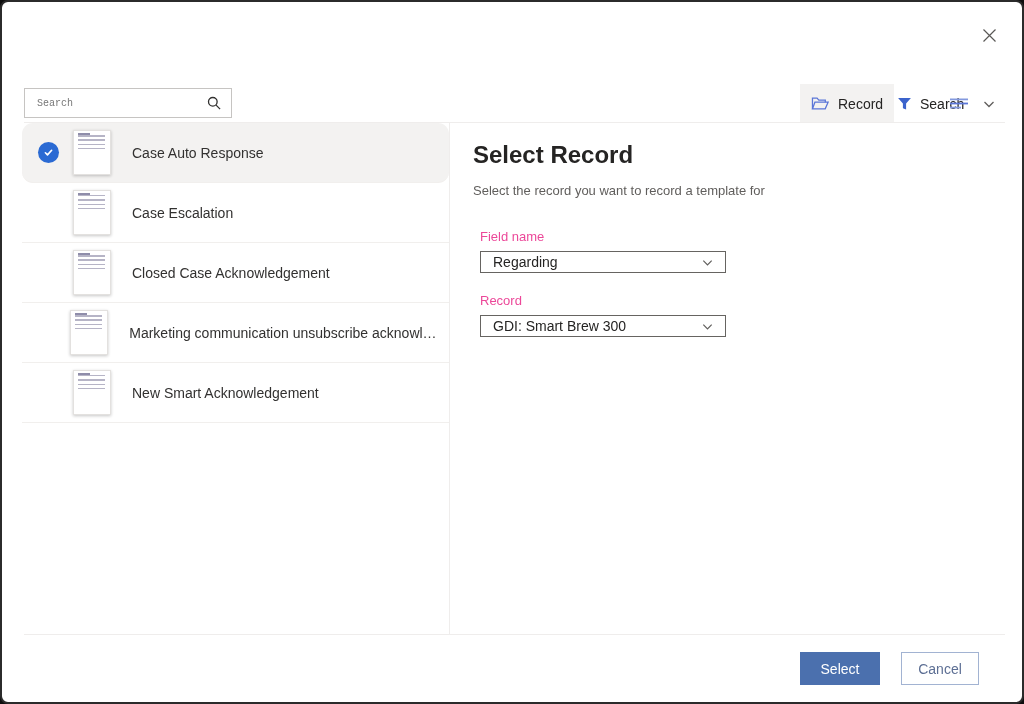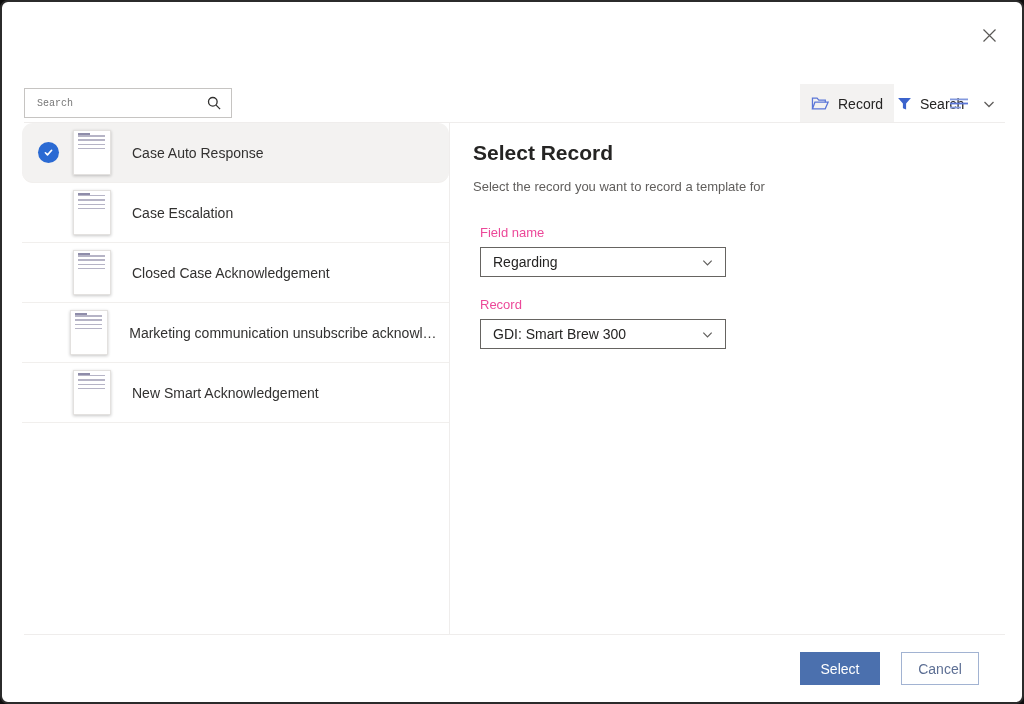--- a/index.html
+++ b/index.html
@@ -43,26 +43,26 @@
     align-items:center;justify-content:center;}
   .thumb{width:38px;height:45px;background:#fff;border:1px solid #e3e1df;
     box-shadow:0 1px 3px rgba(0,0,0,.22);position:relative;flex:0 0 auto;}
   .thumb::before{content:"";position:absolute;left:4px;right:5px;top:4px;height:14px;
     background:repeating-linear-gradient(#b6b4c6 0 1.5px,transparent 1.5px 4.4px);}
   .thumb::after{content:"";position:absolute;left:4px;top:2px;width:12px;height:1.5px;background:#8f8daa;}
   .tlist .lbl{margin-left:21px;font-size:14px;color:#323130;white-space:nowrap;
     overflow:hidden;text-overflow:ellipsis;padding-right:10px;}
   
   .panel{position:absolute;left:470px;top:121px;width:545px;}
-  .panel h2{margin:18px 0 0 1px;font-size:21px;font-weight:600;color:#252423;}
+  .panel h2{margin:18px 0 0 1px;font-size:24px;font-weight:600;color:#252423;}
   .panel .sub{margin:14px 0 0 1px;font-size:13px;color:#605e5c;}
   .fld-label{display:block;margin:0 0 0 8px;font-size:13px;color:#ec4899;}
   .fld-label.first{margin-top:31px;}
   .fld-label.second{margin-top:20px;}
-  .dropdown{margin:7px 0 12px 8px;width:246px;height:30px;border:1px solid #666461;
+  .dropdown{margin:7px 0 12px 8px;width:246px;height:22px;border:1px solid #666461;
     background:#fff;display:flex;align-items:center;cursor:pointer;}
   .dropdown .val{flex:1;font-size:14px;color:#252423;padding-left:12px;white-space:nowrap;}
   .dropdown .dchev{display:flex;align-items:center;padding-right:11px;}
   
   .btn{position:absolute;top:650px;height:33px;font-family:"Liberation Sans",sans-serif;
     font-size:14px;cursor:pointer;display:flex;align-items:center;justify-content:center;}
   .btn.primary{left:798px;width:80px;background:#4b70ae;color:#fff;border:1px solid #4b70ae;}
   .btn.secondary{left:899px;width:78px;background:#fff;color:#5d6f94;border:1px solid #a2b3d2;}
 </style>
 </head>

